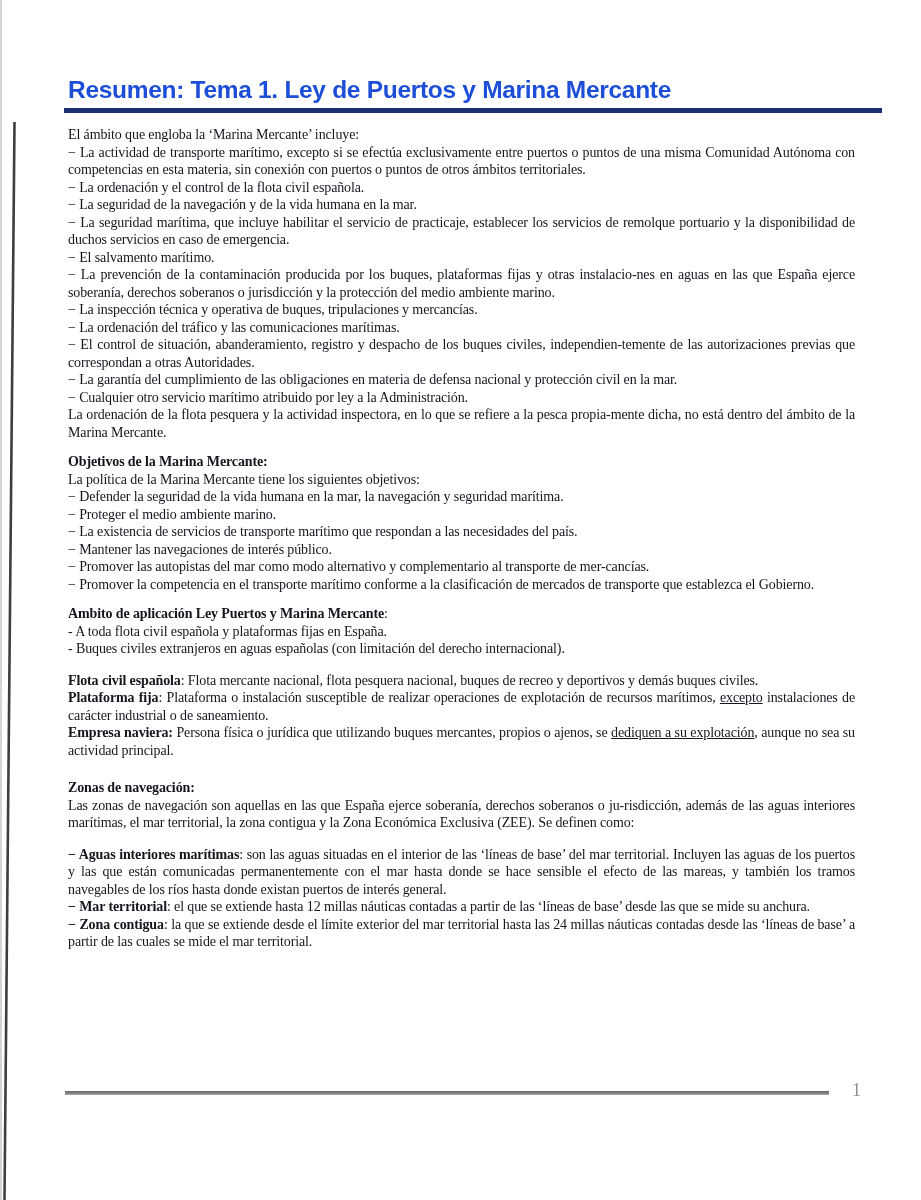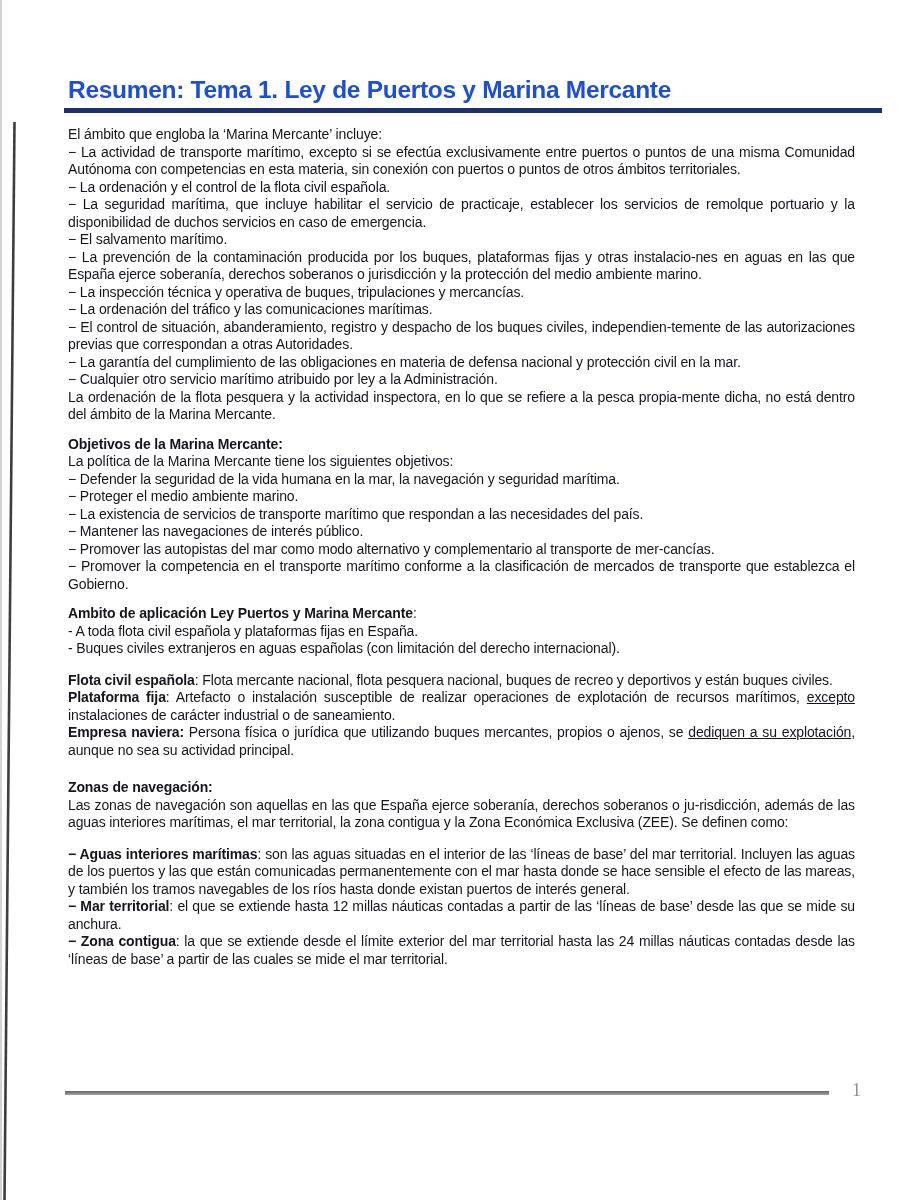--- a/index.html
+++ b/index.html
@@ -11,21 +11,21 @@
   svg.scan{position:absolute;left:0;top:0;pointer-events:none;}
   .page-title{
     position:absolute;left:68px;top:76px;width:820px;margin:0;
     font-size:24.5px;font-weight:bold;color:#1d4ed8;letter-spacing:-0.3px;line-height:28px;
     white-space:nowrap;
   }
   .title-rule{position:absolute;left:64px;top:108px;width:818px;height:5px;background:#1a3070;}
   .doc-body{position:absolute;left:68px;top:126px;width:787px;}
   .doc-body p.blk{
     margin:0;font-size:14px;line-height:17.5px;color:#15151e;
-    text-align:justify;letter-spacing:-0.12px;
+    text-align:justify;letter-spacing:-0.12px;font-family:Liberation Serif, serif;
   }
   .run-bold{font-weight:bold;}
   .run-underline{text-decoration:underline;}
   .footer-rule{
     position:absolute;left:65px;top:1091px;width:764px;height:4px;
     background:linear-gradient(to bottom,#6a6a6a 0%,#7c7c7c 45%,#a8a8a8 100%);
   }
   .page-num{
     position:absolute;left:852px;top:1080px;width:30px;
     font-family:"Liberation Serif",serif;font-size:18px;color:#8e8e8e;
@@ -40,20 +40,21 @@
   <line x1="14.5" y1="122" x2="4.5" y2="1200" stroke="#3e3e3e" stroke-width="2.6"></line>
 </svg>
 
 <h1 class="page-title">Resumen: Tema 1. Ley de Puertos y Marina Mercante</h1>
 <div class="title-rule"></div>
 
 <div class="doc-body">
     <p class="blk para"><span class="run-normal">El ámbito que engloba la ‘Marina Mercante’ incluye:</span></p>
     <p class="blk para"><span class="run-normal">− La actividad de transporte marítimo, excepto si se efectúa exclusivamente entre puertos o puntos de una misma Comunidad Autónoma con competencias en esta materia, sin conexión con puertos o puntos de otros ámbitos territoriales.</span></p>
     <p class="blk para"><span class="run-normal">− La ordenación y el control de la flota civil española.</span></p>
+    <p class="blk para"><span class="run-normal">− La seguridad de la navegación y de la vida humana en la mar.</span></p>
     <p class="blk para"><span class="run-normal">− La seguridad marítima, que incluye habilitar el servicio de practicaje, establecer los servicios de remolque portuario y la disponibilidad de duchos servicios en caso de emergencia.</span></p>
     <p class="blk para"><span class="run-normal">− El salvamento marítimo.</span></p>
     <p class="blk para"><span class="run-normal">− La prevención de la contaminación producida por los buques, plataformas fijas y otras instalacio-nes en aguas en las que España ejerce soberanía, derechos soberanos o jurisdicción y la protección del medio ambiente marino.</span></p>
     <p class="blk para"><span class="run-normal">− La inspección técnica y operativa de buques, tripulaciones y mercancías.</span></p>
     <p class="blk para"><span class="run-normal">− La ordenación del tráfico y las comunicaciones marítimas.</span></p>
     <p class="blk para"><span class="run-normal">− El control de situación, abanderamiento, registro y despacho de los buques civiles, independien-temente de las autorizaciones previas que correspondan a otras Autoridades.</span></p>
     <p class="blk para"><span class="run-normal">− La garantía del cumplimiento de las obligaciones en materia de defensa nacional y protección civil en la mar.</span></p>
     <p class="blk para"><span class="run-normal">− Cualquier otro servicio marítimo atribuido por ley a la Administración.</span></p>
     <p class="blk para"><span class="run-normal">La ordenación de la flota pesquera y la actividad inspectora, en lo que se refiere a la pesca propia-mente dicha, no está dentro del ámbito de la Marina Mercante.</span></p>
     <div style="height: 12px;"></div>
@@ -63,22 +64,22 @@
     <p class="blk para"><span class="run-normal">− Proteger el medio ambiente marino.</span></p>
     <p class="blk para"><span class="run-normal">− La existencia de servicios de transporte marítimo que respondan a las necesidades del país.</span></p>
     <p class="blk para"><span class="run-normal">− Mantener las navegaciones de interés público.</span></p>
     <p class="blk para"><span class="run-normal">− Promover las autopistas del mar como modo alternativo y complementario al transporte de mer-cancías.</span></p>
     <p class="blk para"><span class="run-normal">− Promover la competencia en el transporte marítimo conforme a la clasificación de mercados de transporte que establezca el Gobierno.</span></p>
     <div style="height: 12px;"></div>
     <p class="blk heading"><span class="run-bold">Ambito de aplicación Ley Puertos y Marina Mercante</span><span class="run-normal">:</span></p>
     <p class="blk para"><span class="run-normal">- A toda flota civil española y plataformas fijas en España.</span></p>
     <p class="blk para"><span class="run-normal">- Buques civiles extranjeros en aguas españolas (con limitación del derecho internacional).</span></p>
     <div style="height: 14px;"></div>
-    <p class="blk para"><span class="run-bold">Flota civil española</span><span class="run-normal">: Flota mercante nacional, flota pesquera nacional, buques de recreo y deportivos y están buques civiles.</span></p>
-    <p class="blk para"><span class="run-bold">Plataforma fija</span><span class="run-normal">: Artefacto o instalación susceptible de realizar operaciones de explotación de recursos marítimos, </span><span class="run-underline">excepto</span><span class="run-normal"> instalaciones de carácter industrial o de saneamiento.</span></p>
+    <p class="blk para"><span class="run-bold">Flota civil española</span><span class="run-normal">: Flota mercante nacional, flota pesquera nacional, buques de recreo y deportivos y demás buques civiles.</span></p>
+    <p class="blk para"><span class="run-bold">Plataforma fija</span><span class="run-normal">: Plataforma o instalación susceptible de realizar operaciones de explotación de recursos marítimos, </span><span class="run-underline">excepto</span><span class="run-normal"> instalaciones de carácter industrial o de saneamiento.</span></p>
     <p class="blk para"><span class="run-bold">Empresa naviera:</span><span class="run-normal"> Persona física o jurídica que utilizando buques mercantes, propios o ajenos, se </span><span class="run-underline">dediquen a su explotación</span><span class="run-normal">, aunque no sea su actividad principal.</span></p>
     <div style="height: 20px;"></div>
     <p class="blk heading"><span class="run-bold">Zonas de navegación:</span></p>
     <p class="blk para"><span class="run-normal">Las zonas de navegación son aquellas en las que España ejerce soberanía, derechos soberanos o ju-risdicción, además de las aguas interiores marítimas, el mar territorial, la zona contigua y la Zona Económica Exclusiva (ZEE). Se definen como:</span></p>
     <div style="height: 14px;"></div>
     <p class="blk para"><span class="run-bold">− Aguas interiores marítimas</span><span class="run-normal">: son las aguas situadas en el interior de las ‘líneas de base’ del mar territorial. Incluyen las aguas de los puertos y las que están comunicadas permanentemente con el mar hasta donde se hace sensible el efecto de las mareas, y también los tramos navegables de los ríos hasta donde existan puertos de interés general.</span></p>
     <p class="blk para"><span class="run-bold">− Mar territorial</span><span class="run-normal">: el que se extiende hasta 12 millas náuticas contadas a partir de las ‘líneas de base’ desde las que se mide su anchura.</span></p>
     <p class="blk para"><span class="run-bold">− Zona contigua</span><span class="run-normal">: la que se extiende desde el límite exterior del mar territorial hasta las 24 millas náuticas contadas desde las ‘líneas de base’ a partir de las cuales se mide el mar territorial.</span></p>
   </div>
 

